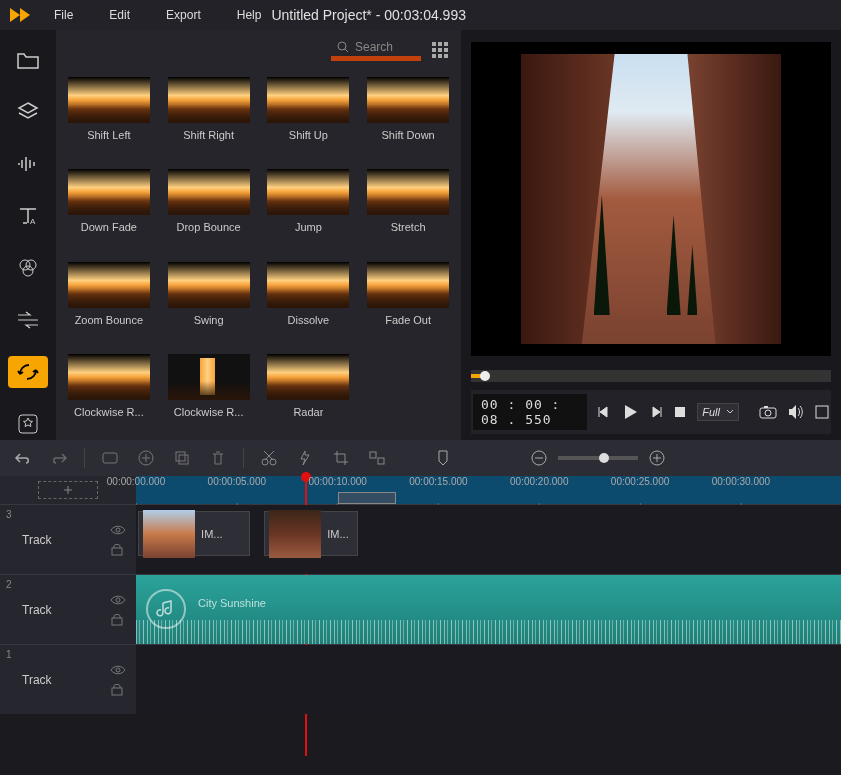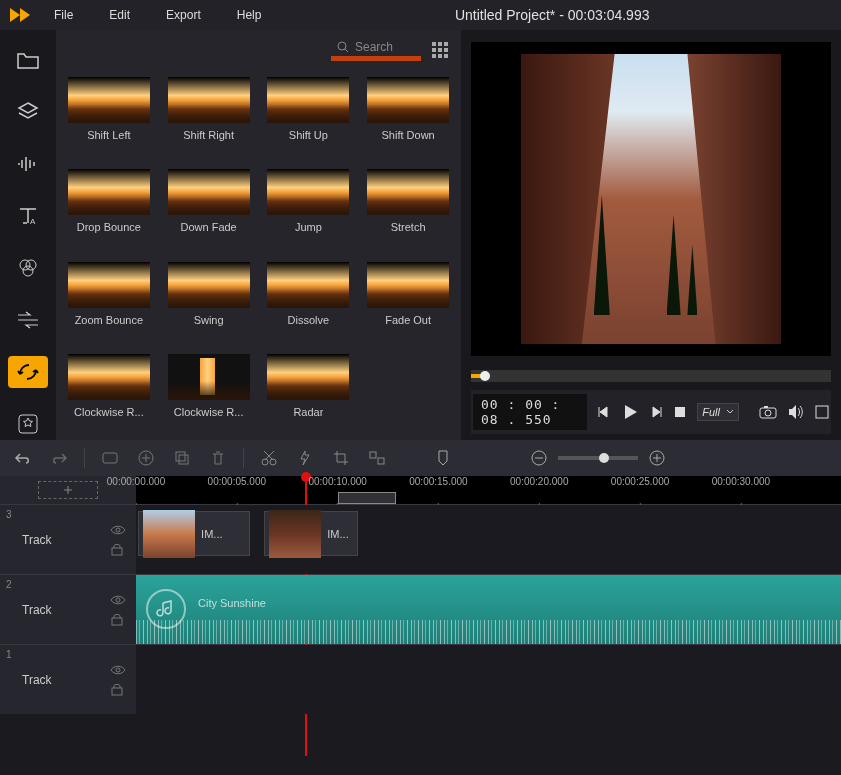--- a/index.html
+++ b/index.html
@@ -18,21 +18,21 @@
   height: 30px;
   background: #222228;
   padding: 0 8px;
 }
 .logo {
   width: 24px; height: 18px; margin-right: 12px;
 }
 .menu-items { display: flex; gap: 16px; }
 .menu-item { padding: 4px 10px; cursor: pointer; color: #ddd; }
 .title-center {
-  flex: 1; text-align: center; font-size: 14px; color: #e0e0e0;
+  flex: 1; text-align: left; font-size: 14px; color: #e0e0e0;
 }
 .main {
   display: flex; height: 410px;
 }
 .left-rail {
   width: 56px; background: #18181d; display: flex; flex-direction: column;
   align-items: center; padding-top: 14px; gap: 20px;
 }
 .rail-item {
   width: 40px; height: 40px; display: flex; align-items: center; justify-content: center;
@@ -129,21 +129,21 @@
 .tool-divider { width:1px; height:20px; background:#444;}
 .zoom-group { display:flex; align-items:center; gap:8px; margin-left: 60px;}
 .zoom-slider { width: 80px; height:4px; background:#555; position:relative;}
 .zoom-slider .knob { position:absolute; left:58%; top:50%; transform:translate(-50%,-50%); width:10px; height:10px; border-radius:50%; background:#ddd;}
 .timeline { background:#212128; }
 .time-ruler {
   height: 28px; display:flex; position:relative;
 }
 .track-head-spacer { width: 136px; background:#26262e; display:flex; align-items:center; justify-content:center;}
 .add-track-btn { width:60px; height:18px; border:1px dashed #666; display:flex; align-items:center; justify-content:center; color:#888; cursor:pointer;}
-.ruler-body { flex:1; position:relative; background:#000000; }
+.ruler-body { flex:1; position:relative; background:#0c4a6e; }
 .ruler-tick { position:absolute; top:0; font-size:10px; color:#aaa; transform:translateX(-50%);}
 .ruler-tick .line { width:1px; height:8px; background:#666; margin: 16px auto 0;}
 .playhead {
   position:absolute; top:0; width:2px; height: 280px; background: #e01010;
 }
 .playhead .head { position:absolute; top:-4px; left:-4px; width:10px; height:10px; border-radius:50%; background:#e01010;}
 .range-marker {
   position:absolute; top:16px; height:12px; border:1px solid #888; background:rgba(80,80,90,0.6);
 }
 .tracks { }
@@ -291,25 +291,25 @@
         <div class="effect-item">
           <div class="effect-thumb"></div>
           <div class="effect-label">Shift Up</div>
         </div>
         <div class="effect-item">
           <div class="effect-thumb"></div>
           <div class="effect-label">Shift Down</div>
         </div>
         <div class="effect-item">
           <div class="effect-thumb"></div>
+          <div class="effect-label">Down Fade</div>
+        </div>
+        <div class="effect-item">
+          <div class="effect-thumb"></div>
           <div class="effect-label">Drop Bounce</div>
-        </div>
-        <div class="effect-item">
-          <div class="effect-thumb"></div>
-          <div class="effect-label">Down Fade</div>
         </div>
         <div class="effect-item">
           <div class="effect-thumb"></div>
           <div class="effect-label">Jump</div>
         </div>
         <div class="effect-item">
           <div class="effect-thumb"></div>
           <div class="effect-label">Stretch</div>
         </div>
         <div class="effect-item">

